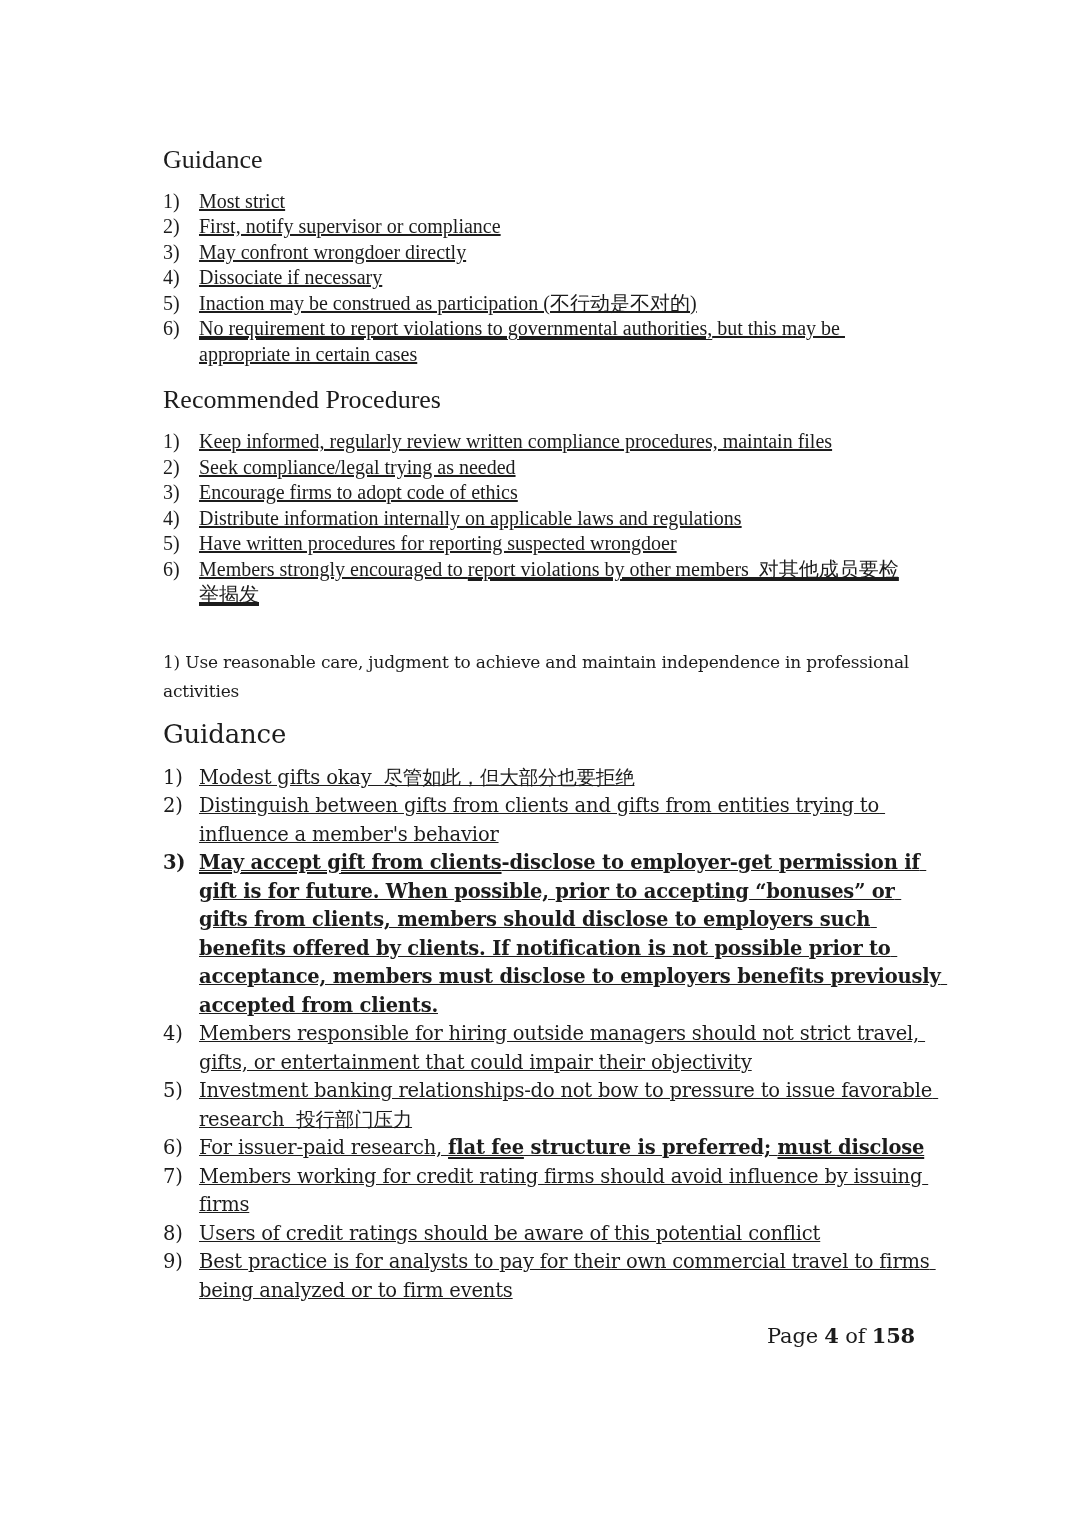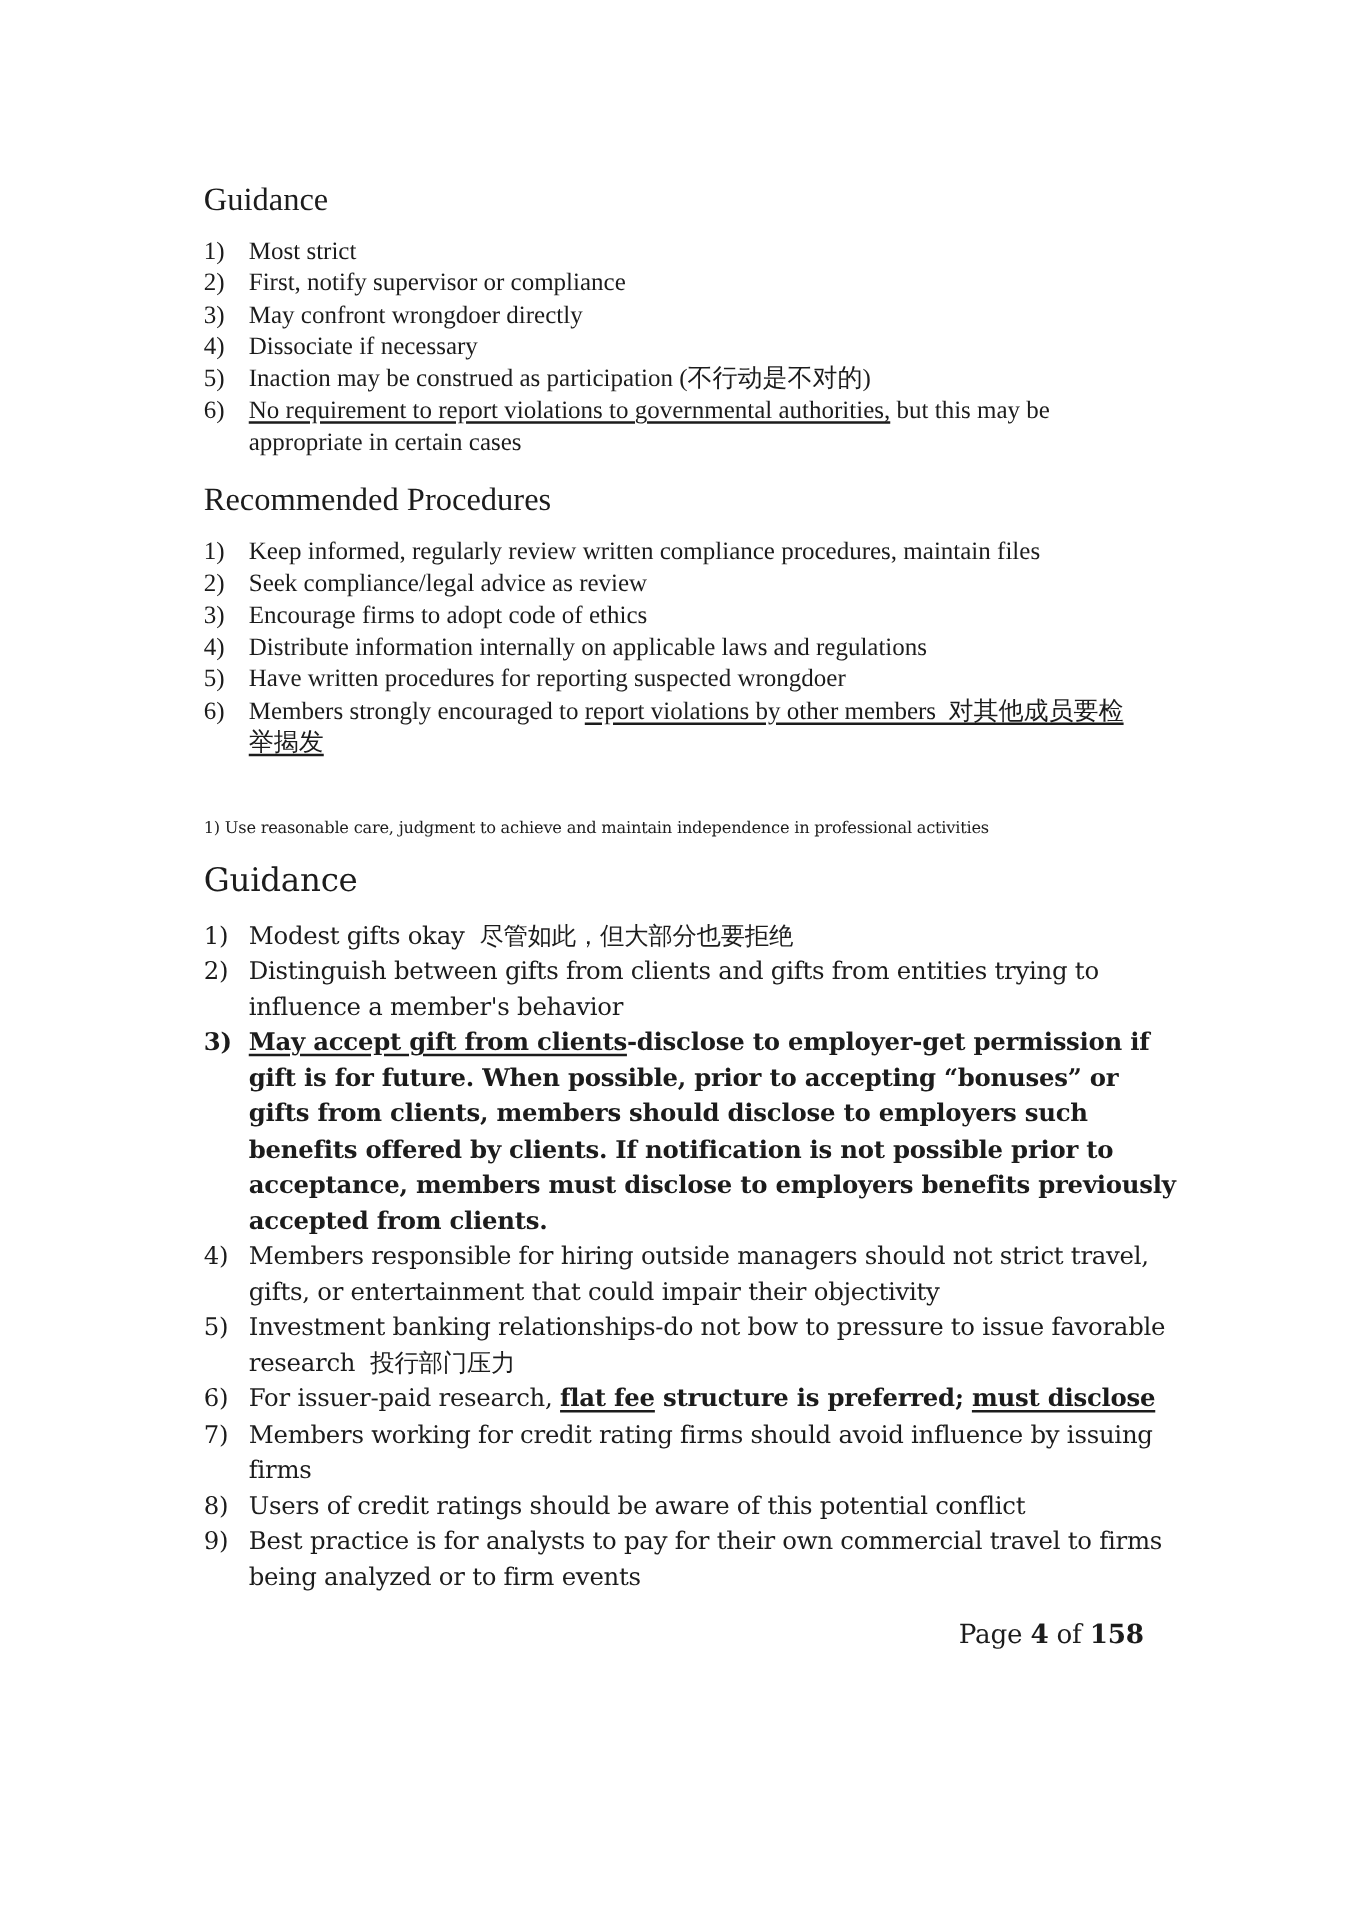--- a/index.html
+++ b/index.html
@@ -37,26 +37,27 @@
   .list-item { display: flex; align-items: flex-start; }
   .times .list-item { font-size: 20px;   line-height: 25.5px; }
   .slab  .list-item { font-size: 19.5px; line-height: 28.5px; }
   .num {
     flex: 0 0 36px;
     white-space: nowrap;
   }
   .txt {
     flex: 1 1 auto;
     white-space: pre-wrap;
+    text-decoration: underline;
   }
 
   .para { margin: 0; }
   .para.slab {
     width: 786px;
-    font-size: 13px;
+    font-size: 17px;
     line-height: 29px;
   }
   .para-line { white-space: pre-wrap; }
 
   .b { font-weight: 700; }
   .u {
     text-decoration: underline;
     text-decoration-thickness: 2px;
     text-underline-offset: 3px;
   }
@@ -102,21 +103,21 @@
         </div>
       </div>
       <div class="heading times">Recommended Procedures</div>
       <div class="list times">
         <div class="list-item">
           <span class="num">1)</span>
           <span class="txt"><span>Keep informed, regularly review written compliance procedures, maintain files</span></span>
         </div>
         <div class="list-item">
           <span class="num">2)</span>
-          <span class="txt"><span>Seek compliance/legal advice as review</span></span>
+          <span class="txt"><span>Seek compliance/legal trying as needed</span></span>
         </div>
         <div class="list-item">
           <span class="num">3)</span>
           <span class="txt"><span>Encourage firms to adopt code of ethics</span></span>
         </div>
         <div class="list-item">
           <span class="num">4)</span>
           <span class="txt"><span>Distribute information internally on applicable laws and regulations</span></span>
         </div>
         <div class="list-item">

